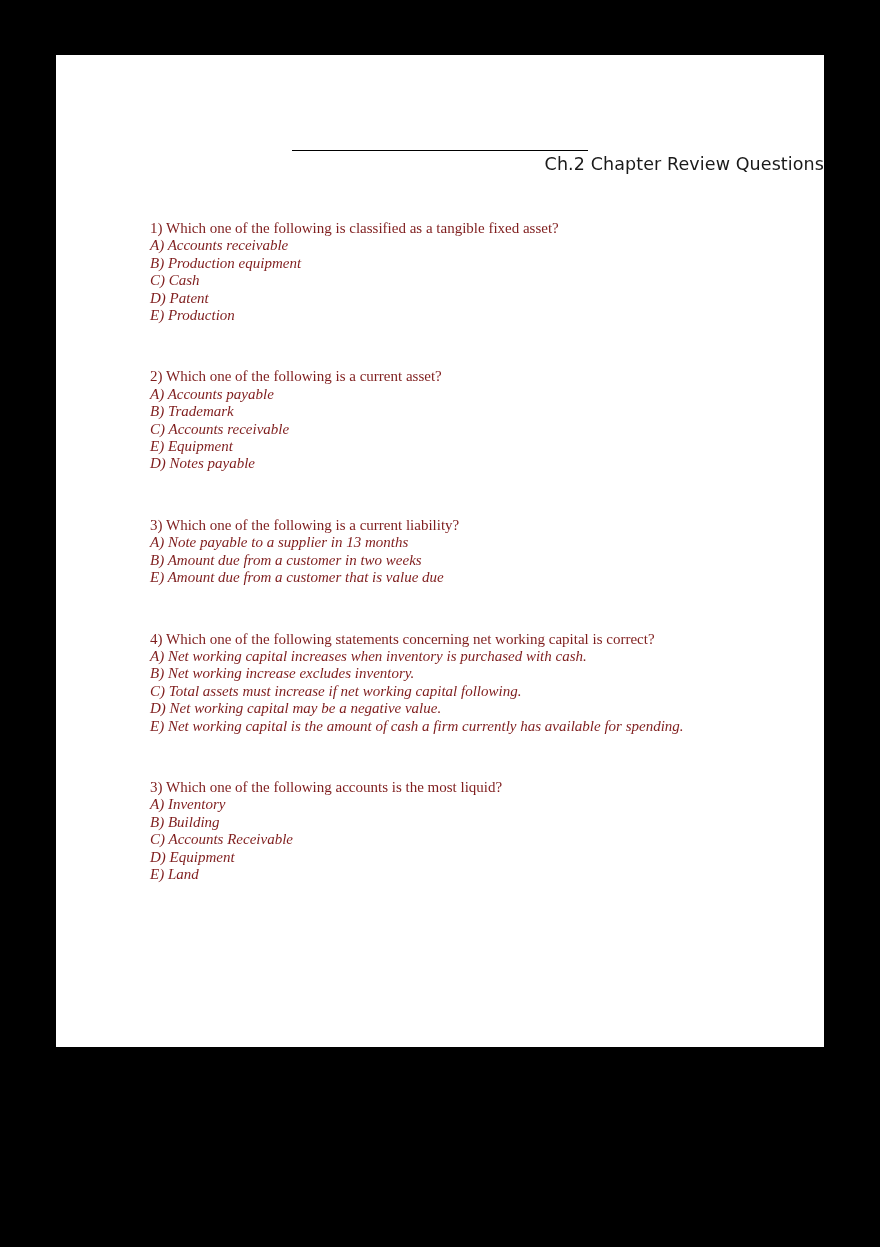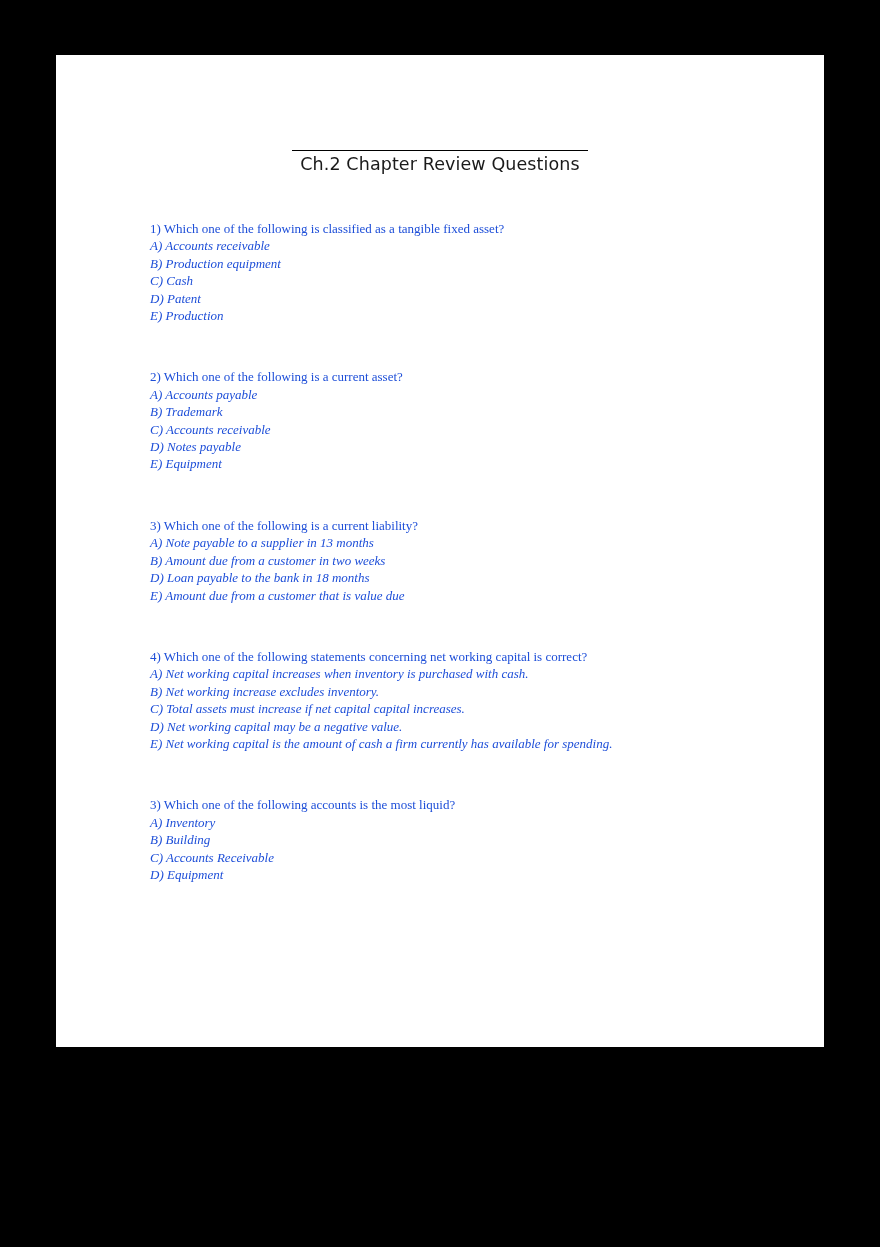--- a/index.html
+++ b/index.html
@@ -17,21 +17,21 @@
     position: absolute;
     left: 56px;
     top: 55px;
     width: 768px;
     height: 992px;
     background: #ffffff;
     overflow: hidden;
   }
   .title-block {
     margin-top: 95px;
-    text-align: center;
+    text-align: right;
   }
   .title-rule {
     width: 296px;
     height: 1px;
     background: #000000;
     margin: 0 auto 3px auto;
   }
   .doc-title {
     font-family: "DejaVu Sans", sans-serif;
     font-size: 17.5px;
@@ -41,22 +41,22 @@
   }
   .questions {
     margin-top: 45px;
     padding-left: 94px;
     padding-right: 40px;
   }
   .question-block {
     margin-bottom: 44px;
   }
   .q-stem, .q-choice {
-    font-size: 13px;
-    color: #1d4ed8;
+    font-size: 15px;
+    color: #7f1d1d;
     line-height: 17.4px;
     white-space: nowrap;
   }
   .q-stem {
     margin-bottom: 0;
   }
   .q-choice {
     margin-top: 0;
     font-style: italic;
   }
@@ -83,43 +83,43 @@
       <div class="q-choice">C) Cash</div>
       <div class="q-choice">D) Patent</div>
       <div class="q-choice">E) Production</div>
     </div>
 
     <div class="question-block">
       <div class="q-stem">2) Which one of the following is a current asset?</div>
       <div class="q-choice">A) Accounts payable</div>
       <div class="q-choice">B) Trademark</div>
       <div class="q-choice">C) Accounts receivable</div>
+      <div class="q-choice">E) Equipment</div>
       <div class="q-choice">D) Notes payable</div>
-      <div class="q-choice">E) Equipment</div>
     </div>
 
     <div class="question-block">
       <div class="q-stem">3) Which one of the following is a current liability?</div>
       <div class="q-choice">A) Note payable to a supplier in 13 months</div>
       <div class="q-choice">B) Amount due from a customer in two weeks</div>
-      <div class="q-choice">D) Loan payable to the bank in 18 months</div>
       <div class="q-choice">E) Amount due from a customer that is value due</div>
     </div>
 
     <div class="question-block q-long">
       <div class="q-stem">4) Which one of the following statements concerning net working capital is correct?</div>
       <div class="q-choice">A) Net working capital increases when inventory is purchased with cash.</div>
       <div class="q-choice">B) Net working increase excludes inventory.</div>
-      <div class="q-choice">C) Total assets must increase if net capital capital increases.</div>
+      <div class="q-choice">C) Total assets must increase if net working capital following.</div>
       <div class="q-choice">D) Net working capital may be a negative value.</div>
       <div class="q-choice">E) Net working capital is the amount of cash a firm currently has available for spending.</div>
     </div>
 
     <div class="question-block">
       <div class="q-stem">3) Which one of the following accounts is the most liquid?</div>
       <div class="q-choice">A) Inventory</div>
       <div class="q-choice">B) Building</div>
       <div class="q-choice">C) Accounts Receivable</div>
       <div class="q-choice">D) Equipment</div>
+      <div class="q-choice">E) Land</div>
     </div>
 
   </div>
 </div>
 
 </body></html>

